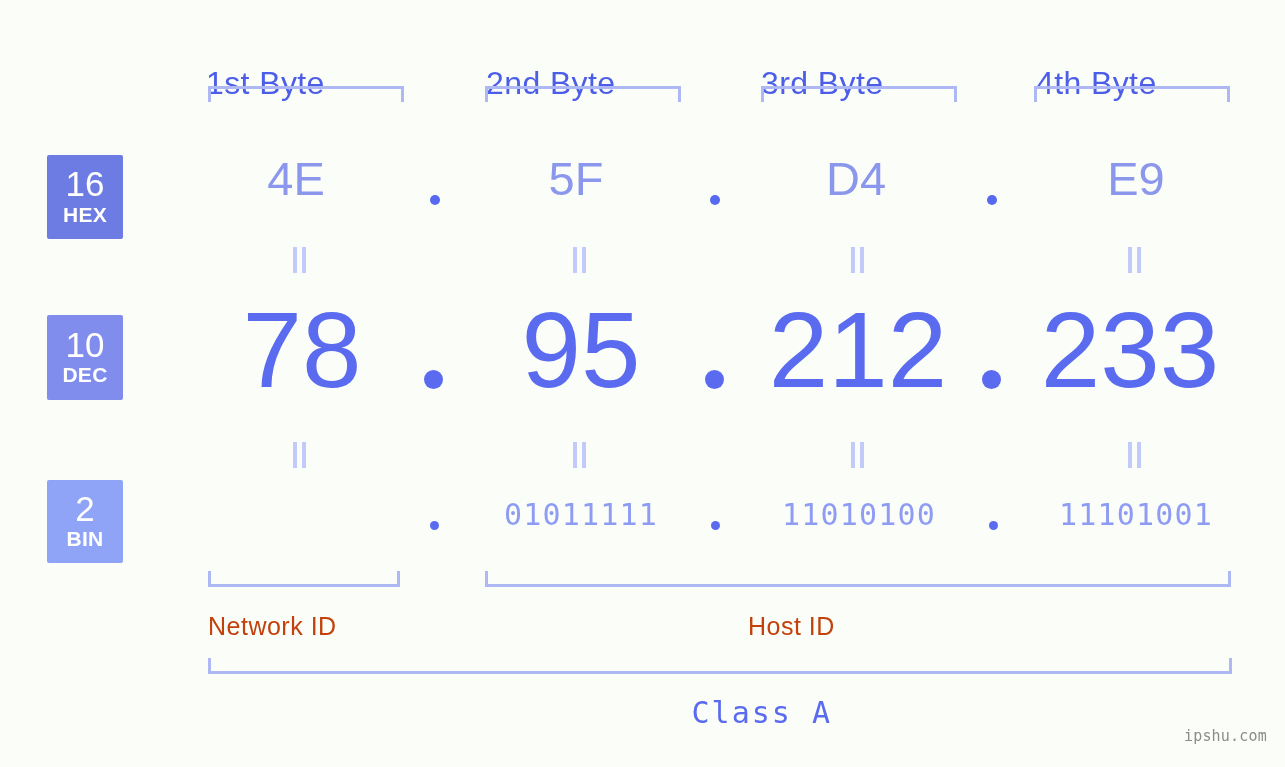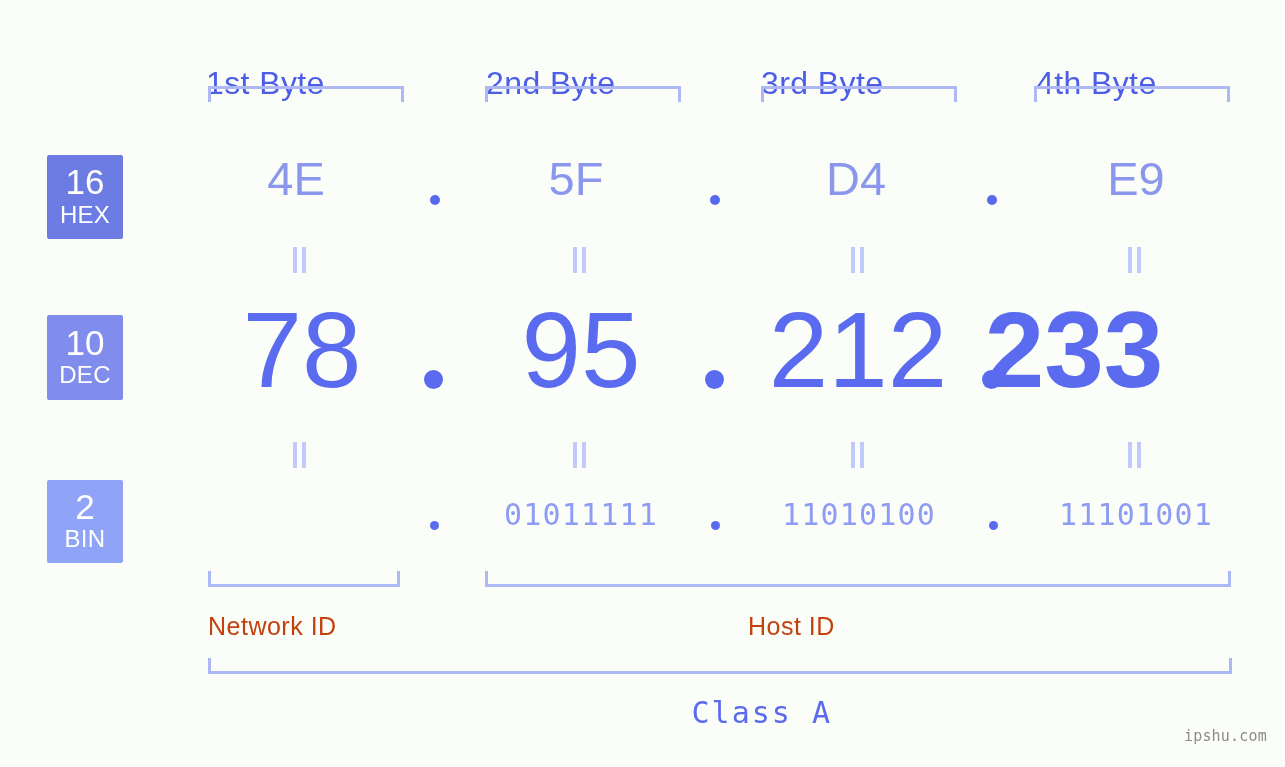--- a/index.html
+++ b/index.html
@@ -66,22 +66,22 @@
     align-items: center;
     justify-content: center;
     line-height: 1;
   }
   .badge .num {
     font-size: 35px;
     font-weight: 400;
     line-height: 1.02;
   }
   .badge .abbr {
-    font-size: 24px;
-    font-weight: 400;
+    font-size: 21px;
+    font-weight: 700;
     line-height: 1.25;
     letter-spacing: 0.3px;
   }
   .badge-hex { top: 155px; height: 84px; background: #6d7ce2; }
   .badge-dec { top: 315px; height: 85px; background: #808dec; }
   .badge-bin { top: 480px; height: 83px; background: #8fa4f6; }
 
   
   .hex-val {
     position: absolute;
@@ -247,21 +247,21 @@
       <i></i>
       <i></i>
     </div>
 
   <div class="dec-val" style="left:196px; width:212px;">78</div>
   <div class="dec-dot" style="left:424px;"></div>
   <div class="dec-val" style="left:475px; width:212px;">95</div>
   <div class="dec-dot" style="left:705px;"></div>
   <div class="dec-val" style="left:752px; width:212px;">212</div>
   <div class="dec-dot" style="left:982px;"></div>
-  <div class="dec-val" style="left:968px; width:212px;font-weight:bold;">233</div>
+  <div class="dec-val" style="left:1024px; width:212px;">233</div>
 
   <div class="eqmark" style="left:293px; top:442px;">
       <i></i>
       <i></i>
     </div>
   <div class="eqmark" style="left:573px; top:442px;">
       <i></i>
       <i></i>
     </div>
   <div class="eqmark" style="left:851px; top:442px;">

